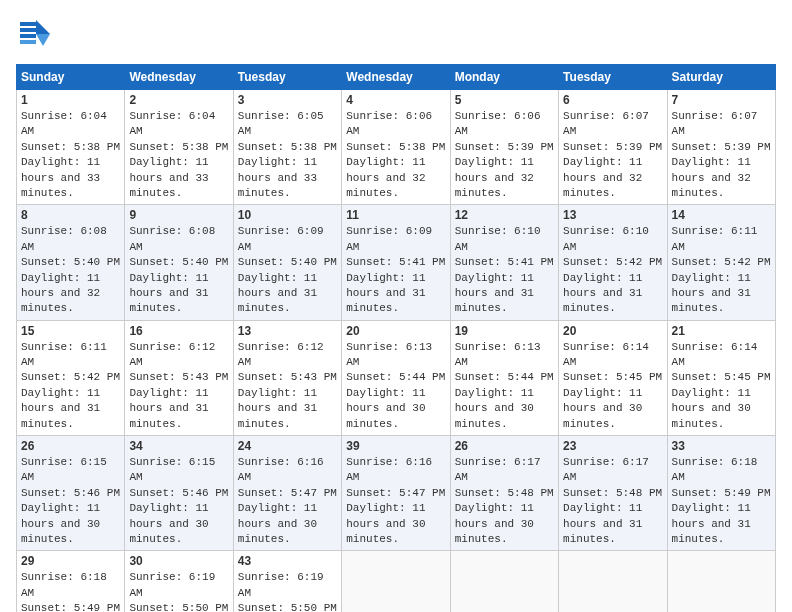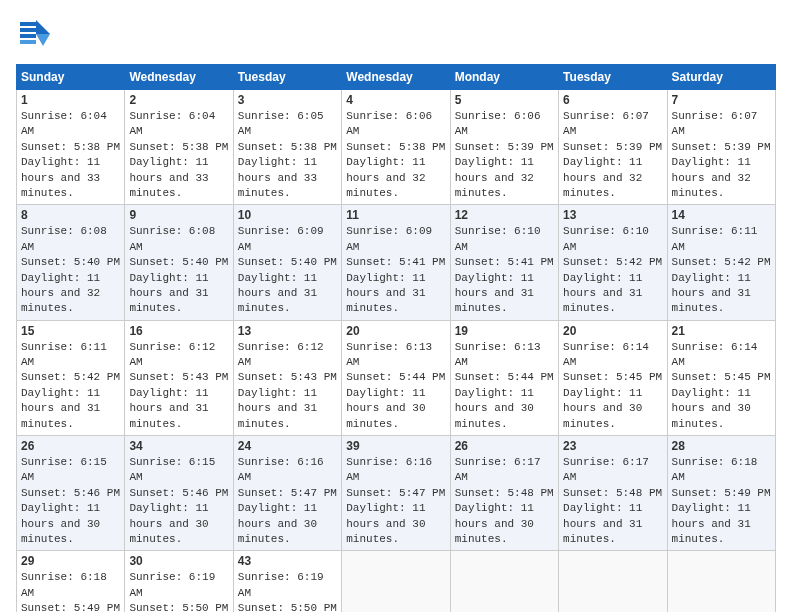--- a/index.html
+++ b/index.html
@@ -153,21 +153,21 @@
           <td><span class="day-num">20</span><span class="day-info">Sunrise: 6:14 AM<br>Sunset: 5:45 PM<br>Daylight: 11 hours and 30 minutes.</span></td>
           <td><span class="day-num">21</span><span class="day-info">Sunrise: 6:14 AM<br>Sunset: 5:45 PM<br>Daylight: 11 hours and 30 minutes.</span></td>
         </tr>
         <tr>
           <td><span class="day-num">26</span><span class="day-info">Sunrise: 6:15 AM<br>Sunset: 5:46 PM<br>Daylight: 11 hours and 30 minutes.</span></td>
           <td><span class="day-num">34</span><span class="day-info">Sunrise: 6:15 AM<br>Sunset: 5:46 PM<br>Daylight: 11 hours and 30 minutes.</span></td>
           <td><span class="day-num">24</span><span class="day-info">Sunrise: 6:16 AM<br>Sunset: 5:47 PM<br>Daylight: 11 hours and 30 minutes.</span></td>
           <td><span class="day-num">39</span><span class="day-info">Sunrise: 6:16 AM<br>Sunset: 5:47 PM<br>Daylight: 11 hours and 30 minutes.</span></td>
           <td><span class="day-num">26</span><span class="day-info">Sunrise: 6:17 AM<br>Sunset: 5:48 PM<br>Daylight: 11 hours and 30 minutes.</span></td>
           <td><span class="day-num">23</span><span class="day-info">Sunrise: 6:17 AM<br>Sunset: 5:48 PM<br>Daylight: 11 hours and 31 minutes.</span></td>
-          <td><span class="day-num">28</span><span class="day-info">Sunrise: 6:18 AM<br>Sunset: 5:49 PM<br>Daylight: 11 hours and 31 minutes.</span></td>
+          <td><span class="day-num">33</span><span class="day-info">Sunrise: 6:18 AM<br>Sunset: 5:49 PM<br>Daylight: 11 hours and 31 minutes.</span></td>
         </tr>
         <tr>
           <td><span class="day-num">29</span><span class="day-info">Sunrise: 6:18 AM<br>Sunset: 5:49 PM<br>Daylight: 11 hours and 31 minutes.</span></td>
           <td><span class="day-num">30</span><span class="day-info">Sunrise: 6:19 AM<br>Sunset: 5:50 PM<br>Daylight: 11 hours and 31 minutes.</span></td>
           <td><span class="day-num">43</span><span class="day-info">Sunrise: 6:19 AM<br>Sunset: 5:50 PM<br>Daylight: 11 hours and 31 minutes.</span></td>
           <td class="empty-cell"></td>
           <td class="empty-cell"></td>
           <td class="empty-cell"></td>
           <td class="empty-cell"></td>
         </tr>

